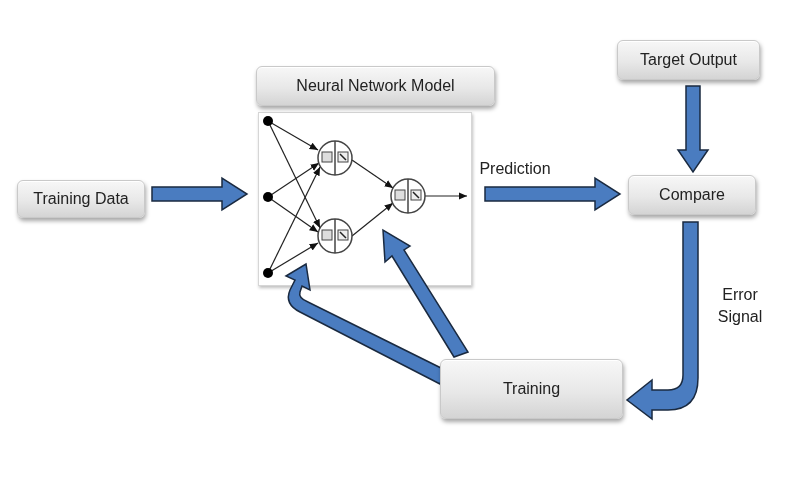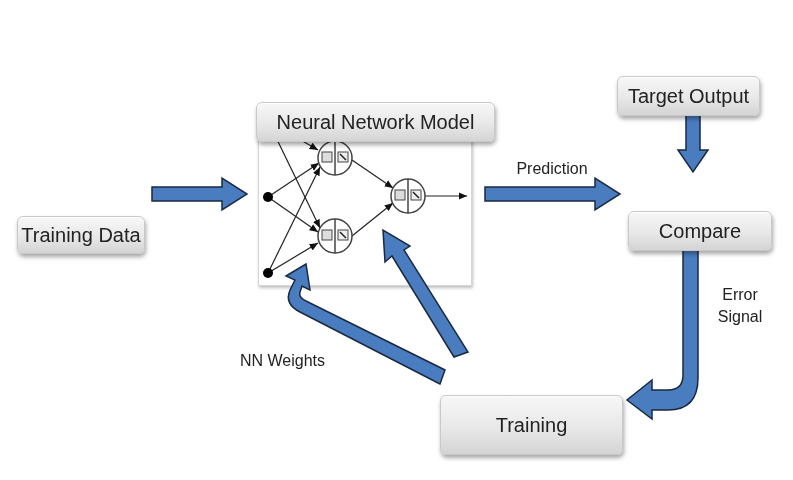--- a/index.html
+++ b/index.html
@@ -4,21 +4,21 @@
 <style>
   html, body { margin:0; padding:0; background:#ffffff; }
   body { width:793px; height:480px; position:relative; overflow:hidden; font-family:"Liberation Sans", sans-serif; }
   .box {
     position:absolute; box-sizing:border-box;
     border-radius:6px;
     background:linear-gradient(#f7f7f7 0%, #e8e8e8 55%, #d4d4d4 100%);
     box-shadow: 1px 3px 4px rgba(0,0,0,0.35), inset 0 1px 0 #ffffff;
     border:1px solid #c9c9c9;
     display:flex; align-items:center; justify-content:center; text-align:center;
-    color:#222; font-size:20px; line-height:20px;margin-top:36px;
+    color:#222; font-size:16px; line-height:20px;
   }
   .lbl { position:absolute; color:#222; font-size:16px; line-height:22px; text-align:center; }
   .panel { position:absolute; background:#fff; border:1px solid #d6d6d6; box-shadow:1px 2px 3px rgba(0,0,0,0.25); }
   svg { position:absolute; left:0; top:0; }
 </style>
 </head>
 <body>
 
 <div class="panel" style="left:258px; top:112px; width:212px; height:172px;"></div>
 
@@ -82,30 +82,29 @@
 </div>
 
 <div class="box" style="left:256px; top:66px; width:239px; height:40px;">
   <span>Neural Network Model</span>
 </div>
 
 <div class="box" style="left:617px; top:40px; width:143px; height:40px;">
   <span>Target Output</span>
 </div>
 
-<div class="box" style="left:628px; top:175px; width:144px; height:40px;">
+<div class="box" style="left:628px; top:175px; width:128px; height:40px;">
   <span>Compare</span>
 </div>
 
 <div class="box" style="left:440px; top:359px; width:183px; height:60px; flex-direction:column;">
   <span>Training</span>
 </div>
 
-<div class="lbl" style="left:506px; top:158px; width:92px;">Prediction</div>
+<div class="lbl" style="left:469px; top:158px; width:92px;">Prediction</div>
 
 <div class="lbl" style="left:710px; top:284px; width:60px;">
   <div>Error</div>
   <div>Signal</div>
 </div>
 
 <div class="lbl" style="left:240px; top:350px; width:110px; text-align:left;">
-  <div>NN Weights</div>
 </div>
 
 </body></html>

